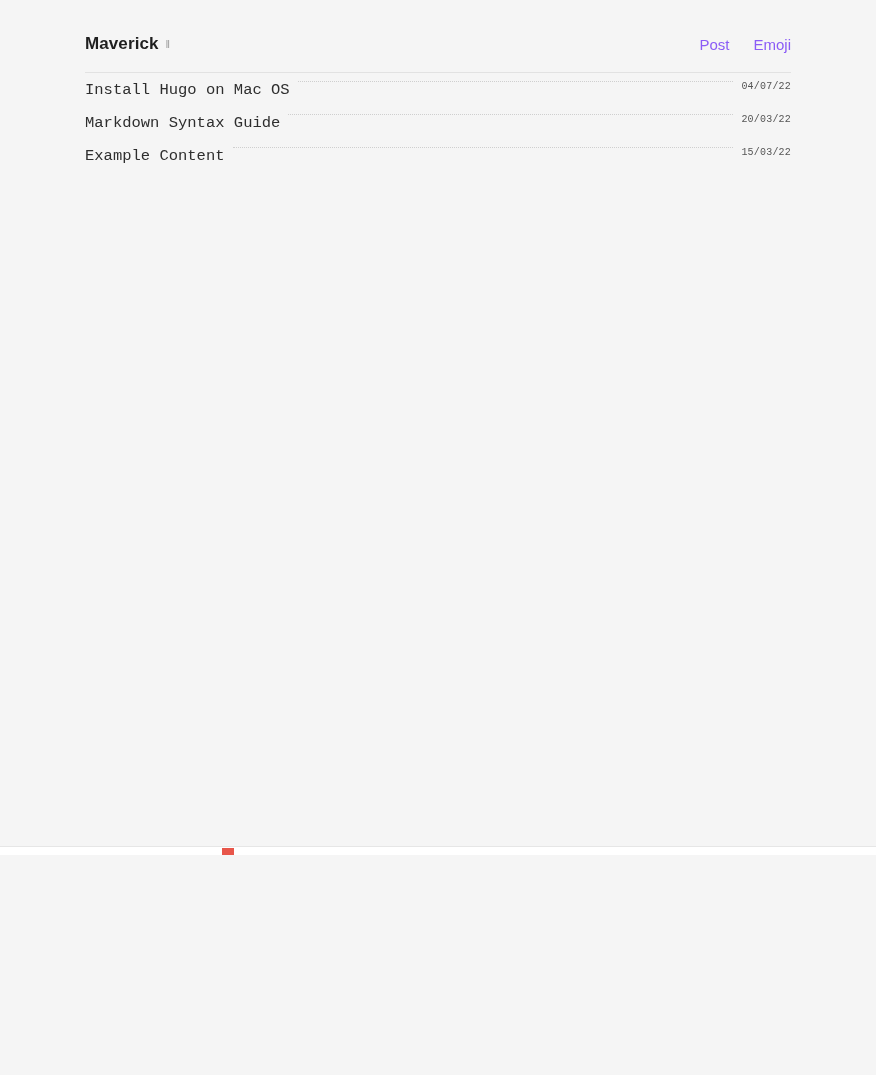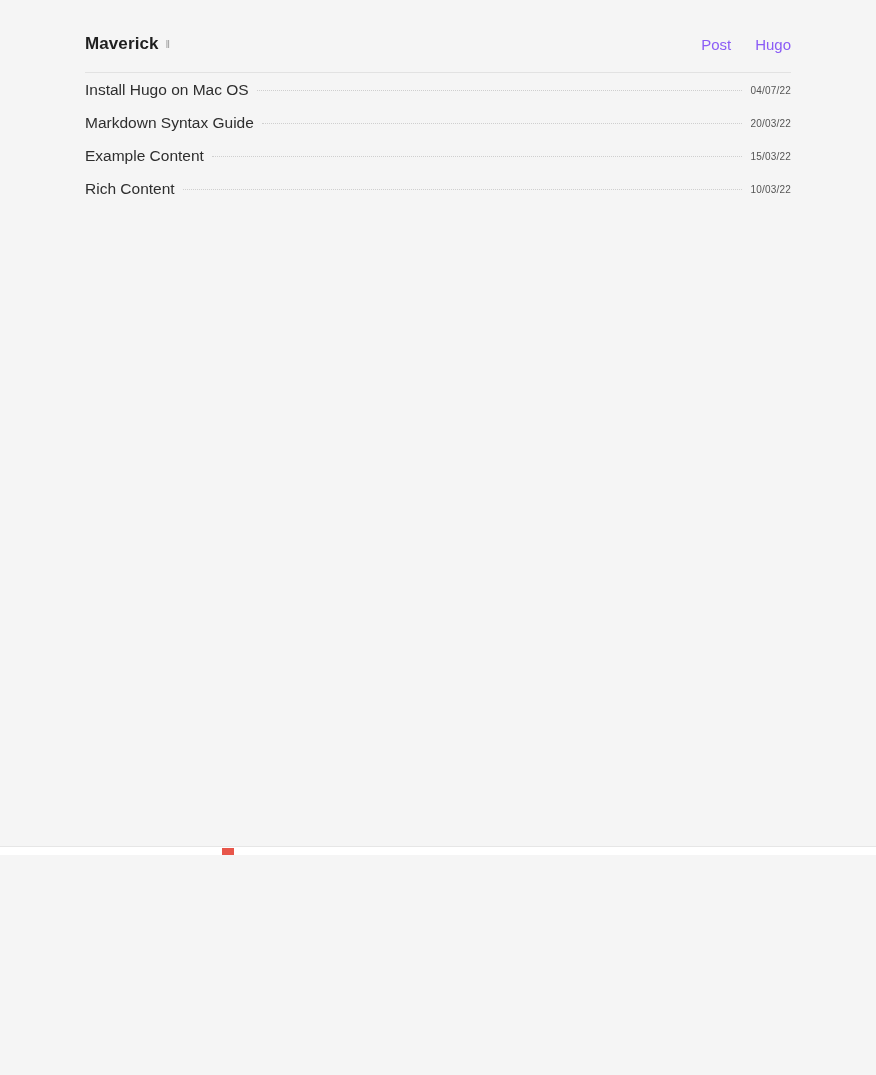--- a/index.html
+++ b/index.html
@@ -67,23 +67,24 @@
   }
 
   
   .post-list {
     list-style: none;
     margin: 0;
     padding: 0;
   }
   .post-item {
     display: flex;
-    align-items: center;
+    align-items: flex-start;
     padding: 8px 0 7px 0;
     white-space: nowrap;
+    font-family: Liberation Mono, monospace;
   }
   .post-title {
     font-size: 15.5px;
     color: #2e2e2e;
     text-decoration: none;
     flex: 0 0 auto;
   }
   .leader {
     flex: 1 1 auto;
     margin: 0 8px;
@@ -131,45 +132,40 @@
 <div class="page">
   <div class="container">
 
     <header class="site-header">
       <div class="brand">
         <a class="brand-title" href="#">Maverick</a>
         <span class="brand-mark">‖</span>
       </div>
       <nav class="nav">
         <a class="nav-link" href="#">Post</a>
-        <a class="nav-link" href="#">Hugo</a>
+        <a class="nav-link" href="#">Emoji</a>
       </nav>
     </header>
 
     <ul class="post-list">
       <li class="post-item">
         <a class="post-title" href="#">Install Hugo on Mac OS</a>
         <span class="leader"></span>
         <span class="post-date">04/07/22</span>
       </li>
       <li class="post-item">
         <a class="post-title" href="#">Markdown Syntax Guide</a>
         <span class="leader"></span>
         <span class="post-date">20/03/22</span>
       </li>
       <li class="post-item">
         <a class="post-title" href="#">Example Content</a>
         <span class="leader"></span>
         <span class="post-date">15/03/22</span>
       </li>
-      <li class="post-item">
-        <a class="post-title" href="#">Rich Content</a>
-        <span class="leader"></span>
-        <span class="post-date">10/03/22</span>
-      </li>
     </ul>
 
   </div>
 
   <div class="bottom-strip">
     <div class="bottom-accent"></div>
   </div>
 </div>
 
 </body></html>

